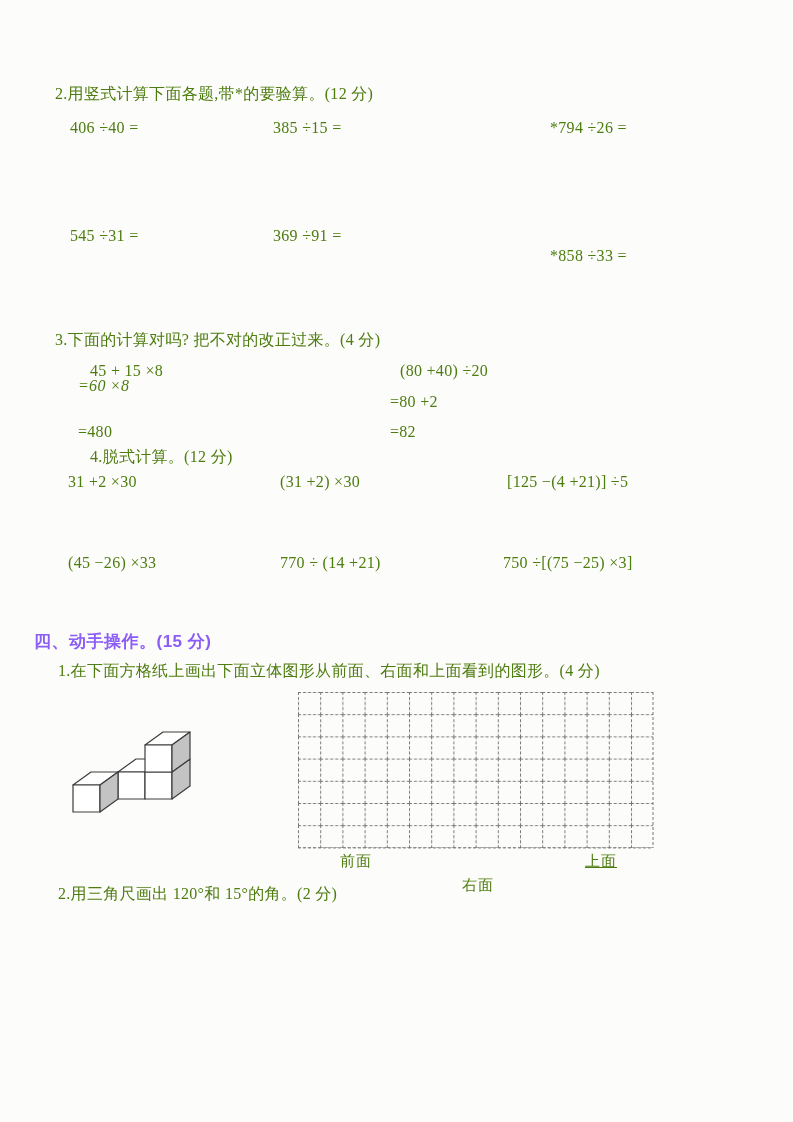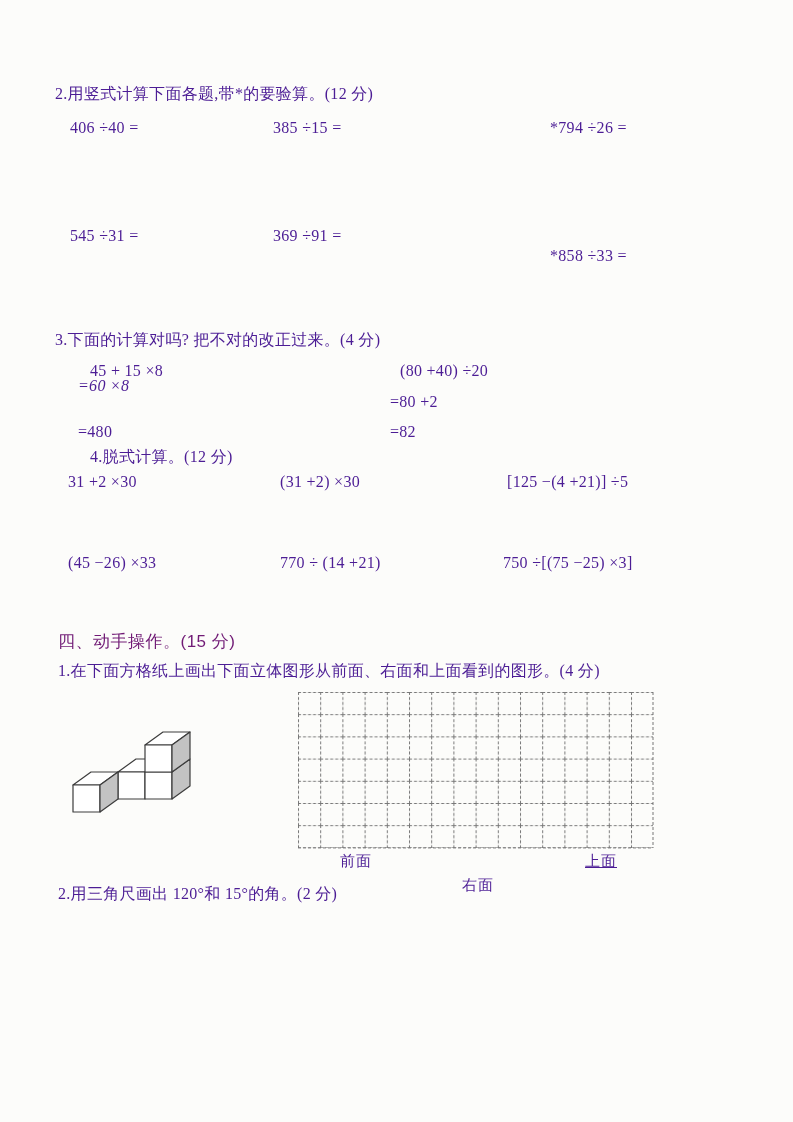--- a/index.html
+++ b/index.html
@@ -11,30 +11,29 @@
     overflow:hidden;
     font-family:"Liberation Serif","DejaVu Serif",serif;
     color:#2b2b2b;
   }
   .txt {
     position:absolute;
     font-size:16px;
     line-height:1.2;
     white-space:nowrap;
     letter-spacing:0.3px;
-    color:#4c1d95;
+    color:#4d7c0f;
   }
   .heading { font-size:16px; }
   .sec-heading {
     font-family:"Liberation Sans","DejaVu Sans",sans-serif;
-    font-weight:400;
+    font-weight:700;
     font-size:17px;
     letter-spacing:0.5px;
-    color:#701a75;
-    margin-left:24px;
+    color:#8b5cf6;
   }
   .expr { font-size:16px;text-align:center; }
   .grid-label { font-size:15px; letter-spacing:1px; }
   svg { position:absolute; }
 </style>
 </head>
 <body>
 
 <div class="page">
 

